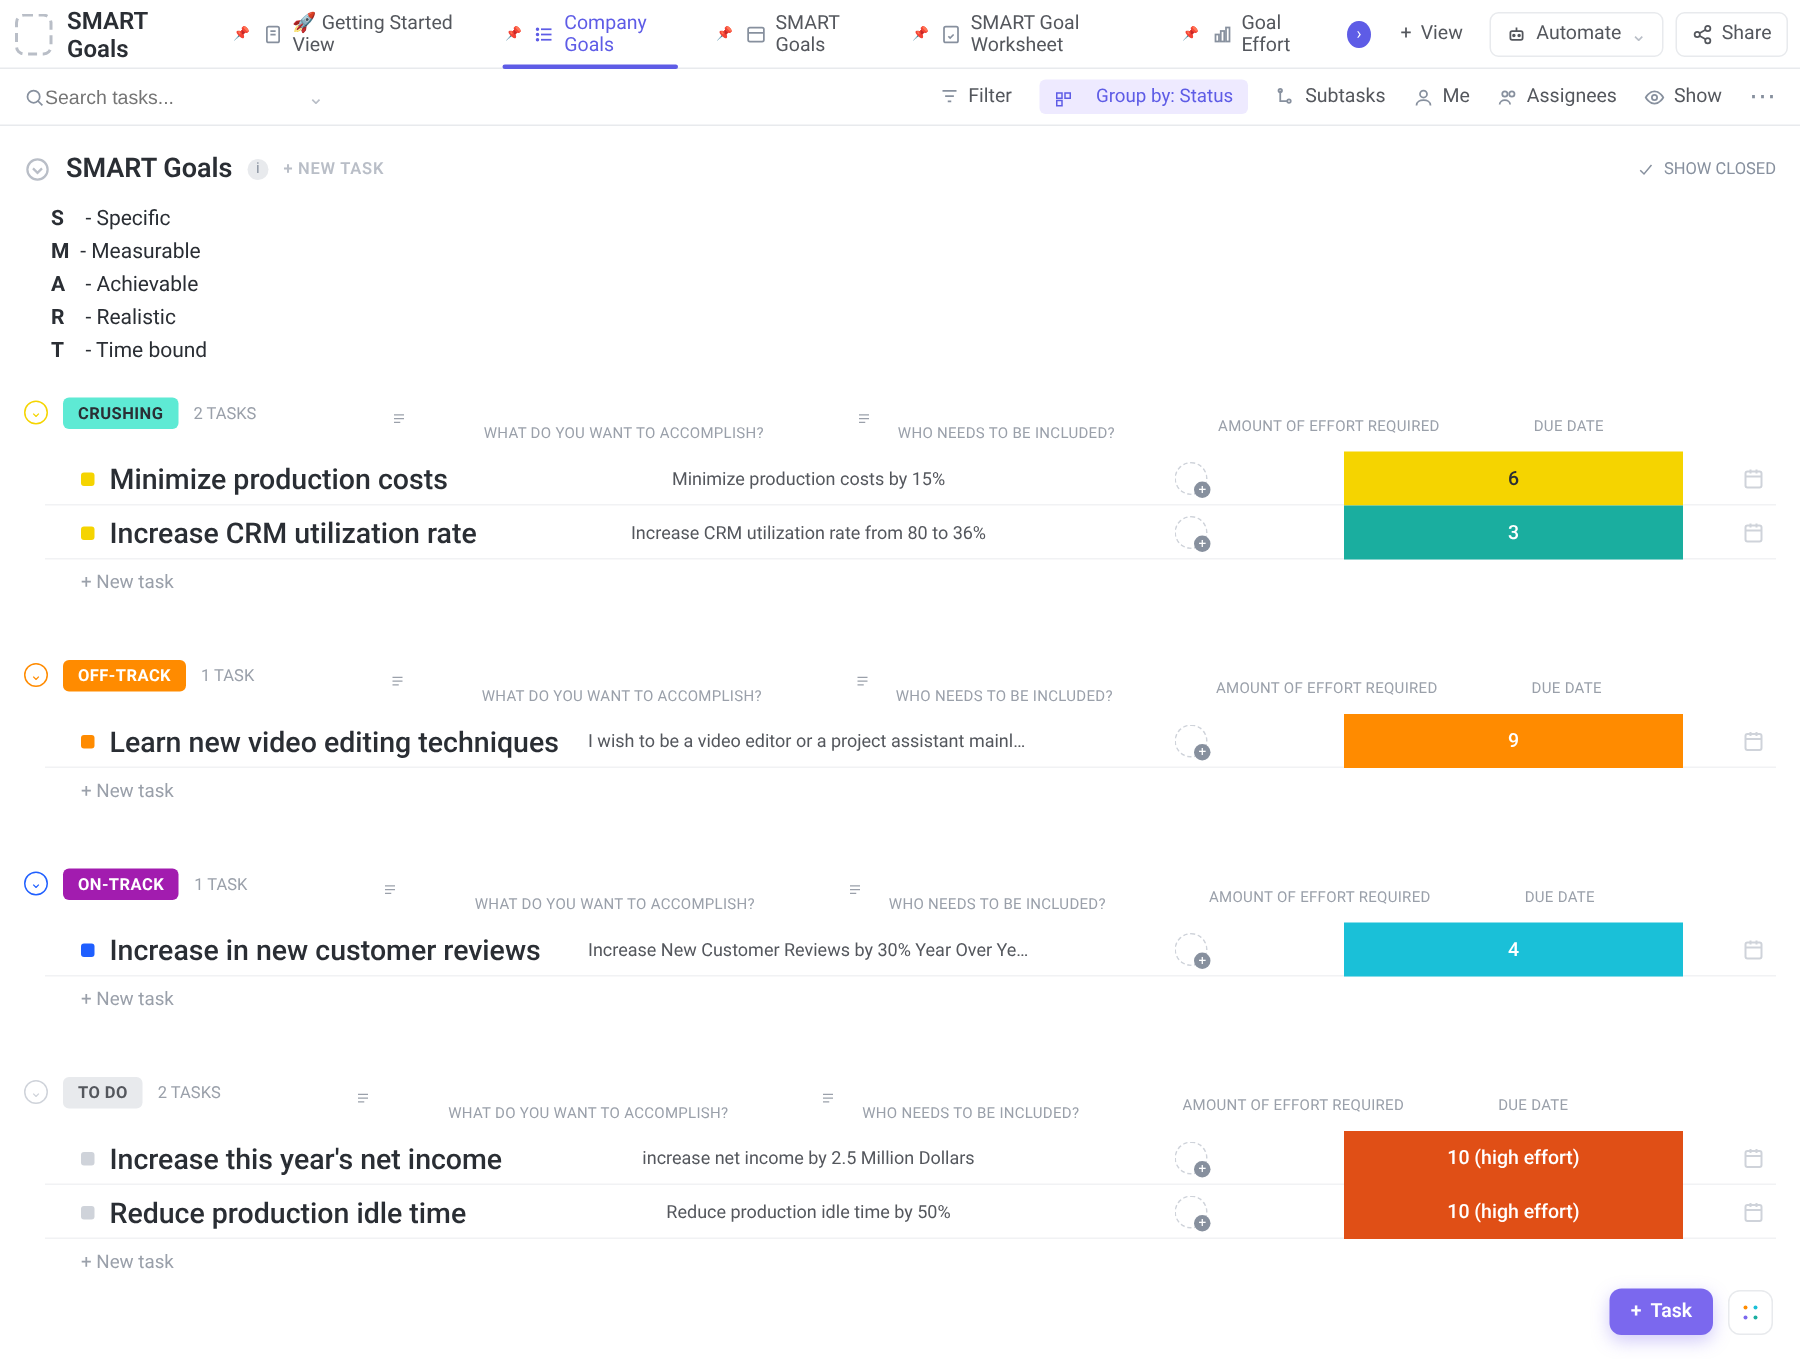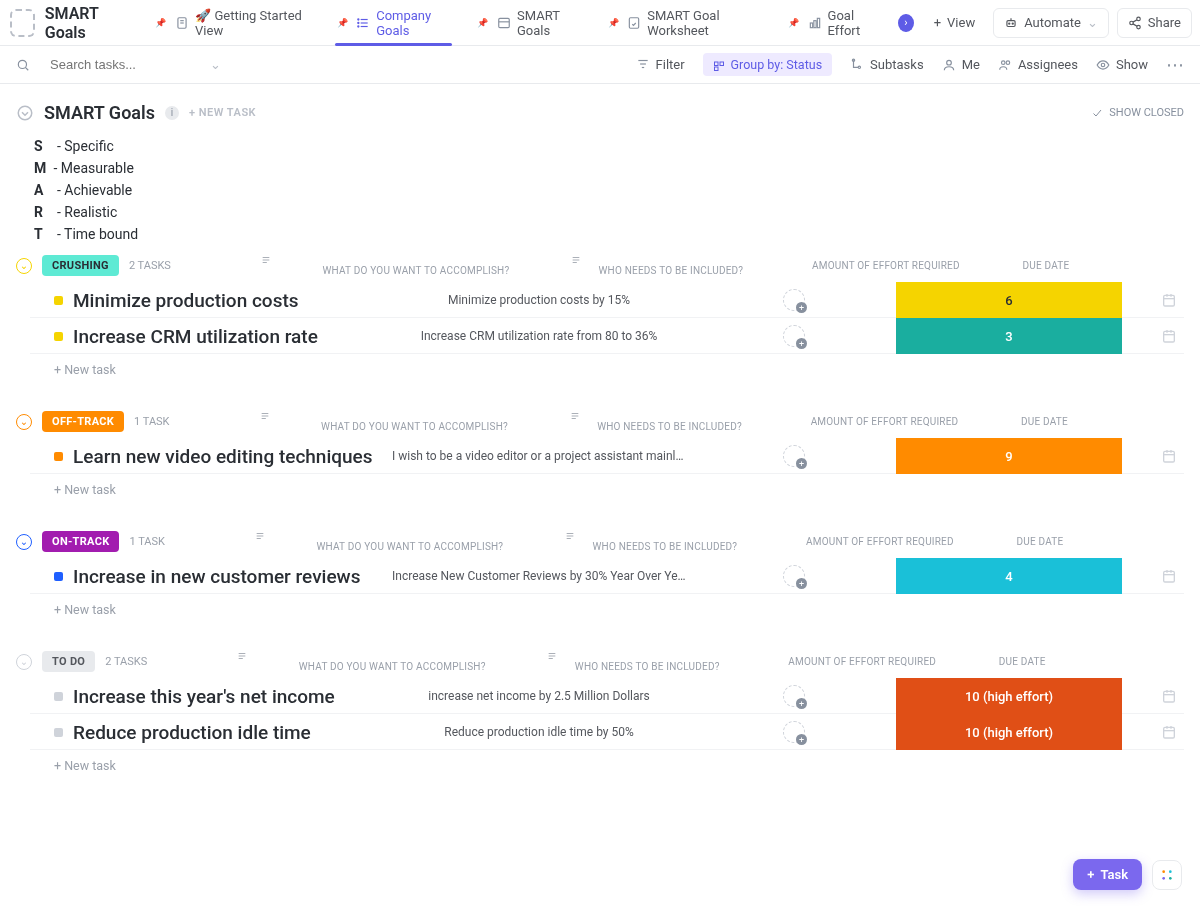--- a/index.html
+++ b/index.html
@@ -11,40 +11,40 @@
 .tab.active { color: #5e5ce6; }
 .tab.active::after { content: ""; position: absolute; left: 10px; right: 10px; bottom: 0; height: 3px; background: #5e5ce6; border-radius: 2px; }
 .tab-pin { font-size: 9px; color: #b9bec7; margin-right: 2px; }
 .tab-ico { width: 14px; height: 14px; display: inline-flex; align-items: center; justify-content: center; color: #87909e; }
 .tab.active .tab-ico { color: #5e5ce6; }
 .circle-arrow { width: 18px; height: 18px; border-radius: 50%; background: #5e5ce6; color: #fff; display: flex; align-items: center; justify-content: center; font-size: 11px; margin: 0 6px; }
 .top-right { margin-left: auto; display: flex; align-items: center; gap: 8px; }
 .top-btn { display: flex; align-items: center; gap: 6px; height: 30px; padding: 0 10px; border: 1px solid #e8eaed; border-radius: 6px; font-size: 13px; color: #54575d; cursor: pointer; background: #fff; }
 .top-btn.noborder { border: none; }
 .toolbar { display: flex; align-items: center; height: 38px; border-bottom: 1px solid #e8eaed; padding: 0 16px; gap: 16px; font-size: 13px; color: #54575d; }
-.search-wrap { display: flex; align-items: center; gap: 20px; color: #87909e; flex: 0 0 200px; }
+.search-wrap { display: flex; align-items: center; gap: 0; color: #87909e; flex: 0 0 200px; }
 .search-input { border: none; outline: none; font-size: 13px; color: #54575d; width: 140px; }
 .toolbar-right { margin-left: auto; display: flex; align-items: center; gap: 18px; }
 .chip { background: #eeeaff; color: #5e5ce6; padding: 4px 10px; border-radius: 4px; font-size: 12.5px; }
 .ico { width: 14px; height: 14px; color: #87909e; }
 .main { padding: 18px 16px 120px 16px; overflow-y: auto; height: calc(906px - 46px - 38px); }
 .list-head { display: flex; align-items: center; gap: 10px; margin-bottom: 12px; }
 .list-title { font-size: 18px; font-weight: 600; }
 .info-dot { width: 14px; height: 14px; border-radius: 50%; background: #e8eaed; color: #87909e; font-size: 10px; display: flex; align-items: center; justify-content: center; }
 .newtask-link { font-size: 11px; letter-spacing: .5px; color: #b9bec7; font-weight: 600; }
 .showclosed { margin-left: auto; font-size: 11px; color: #87909e; display: flex; align-items: center; gap: 6px; }
 .desc { margin: 0 0 10px 18px; font-size: 14px; line-height: 22px; }
 .desc .row b { display: inline-block; width: 16px; }
 .hint { font-style: italic; font-weight: 600; margin: 10px 0 30px 18px; font-size: 14px; }
 .group { margin: 0 0 34px 22px; }
 .group-head { display: flex; align-items: center; gap: 10px; font-size: 11px; color: #87909e; margin-bottom: 6px; }
 .collapse-ico { width: 16px; height: 16px; border: 1.5px solid; border-radius: 50%; display: flex; align-items: center; justify-content: center; font-size: 10px; margin-left: -22px; }
 .status-pill { padding: 4px 10px; border-radius: 4px; color: #fff; font-size: 11px; font-weight: 700; letter-spacing: .3px; }
 .task-count { font-size: 11px; color: #9aa0aa; }
-.col-headers { display: grid; grid-template-columns: 330px 310px 200px 230px 90px; align-items: center; margin-left: auto; font-size: 10px; color: #9aa0aa; letter-spacing: .2px; }
+.col-headers { display: grid; grid-template-columns: 330px 310px 200px 230px 90px; align-items: center; margin-left: auto; font-size: 10px; color: #9aa0aa; letter-spacing: .2px; margin-top: 19px; }
 .col-headers > div { text-align: center; }
 .task-row { display: grid; grid-template-columns: 354px 310px 200px 230px 90px; align-items: center; height: 36px; border-bottom: 1px solid #f1f2f4; margin-left: -8px; }
 .task-name-cell { display: flex; align-items: center; gap: 10px; padding-left: 24px; font-size: 19px; font-weight: 500; }
 .status-dot { width: 9px; height: 9px; border-radius: 2px; }
 .task-accomplish { font-size: 12px; color: #54575d; text-align: center; white-space: nowrap; overflow: hidden; text-overflow: ellipsis; padding: 0 8px; }
 .assignee { display: flex; justify-content: center; }
 .assignee-ico { width: 22px; height: 22px; border: 1px dashed #cfd3da; border-radius: 50%; position: relative; }
 .assignee-ico::after { content: "+"; position: absolute; right: -3px; bottom: -3px; width: 11px; height: 11px; background: #87909e; color: #fff; border-radius: 50%; font-size: 9px; display: flex; align-items: center; justify-content: center; }
 .effort-cell { height: 36px; display: flex; align-items: center; justify-content: center; color: #fff; font-size: 13px; font-weight: 500; margin: 0 2px; }
 .due-cell { display: flex; justify-content: center; color: #cfd3da; }
@@ -167,21 +167,21 @@
   </div>
   <div class="toolbar-right">
     <div style="display:flex;align-items:flex-start;gap:6px">
       <svg class="ico" viewBox="0 0 24 24" fill="none" stroke="currentColor" stroke-width="2">
           <line x1="4" y1="6" x2="20" y2="6"></line>
           <line x1="7" y1="12" x2="17" y2="12"></line>
           <line x1="10" y1="18" x2="14" y2="18"></line>
         </svg>
       <span>Filter</span>
     </div>
-    <div class="chip" style="display:flex;align-items:flex-end;gap:6px">
+    <div class="chip" style="display:flex;align-items:flex-end;gap:16px">
       <svg width="12" height="12" viewBox="0 0 24 24" fill="none" stroke="currentColor" stroke-width="2">
           <rect x="3" y="4" width="7" height="7"></rect>
           <rect x="14" y="4" width="7" height="7"></rect>
           <rect x="3" y="14" width="7" height="7"></rect>
         </svg>
       <span>Group by: Status</span>
     </div>
     <div style="display:flex;align-items:center;gap:6px">
       <svg class="ico" viewBox="0 0 24 24" fill="none" stroke="currentColor" stroke-width="2">
           <path d="M6 4v12h8"></path>

